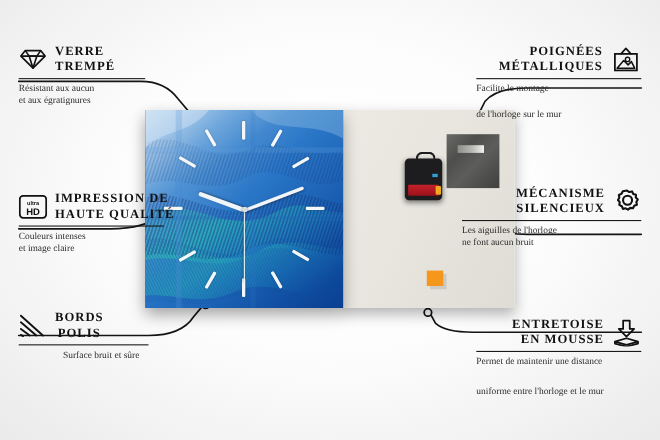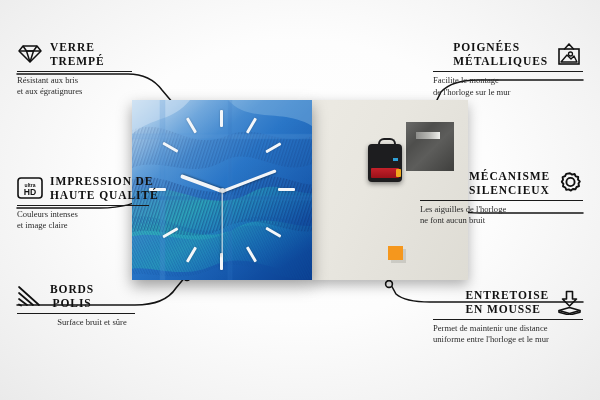--- a/index.html
+++ b/index.html
@@ -23,21 +23,21 @@
   .ttl{
     font-family:"Liberation Serif", serif;
     font-weight:bold;
     font-size:11.5px;
     letter-spacing:.9px;
     color:#111111;
     line-height:14px;
     text-transform:uppercase;
     white-space:nowrap;
   }
-  .feat.right .ttl{}
+  .feat.right .ttl{text-align:right;}
   .rule{
     height:0;border-top:1.1px solid #1a1a1a;margin-top:3px;
   }
   .sub{
     font-family:"Liberation Serif", serif;
     font-size:8.6px;
     color:#2b2b2b;
     line-height:10.5px;
     margin-top:3px;
     white-space:nowrap;
@@ -208,21 +208,21 @@
             <path d="M20,2 L16.5,7 L13,18"></path>
           <path d="M9.5,7 L16.5,7"></path>
         </g>
       </svg>
       <div>
         <div class="ttl">VERRE</div>
         <div class="ttl">TREMPÉ</div>
       </div>
     </div>
     <div class="rule" style="width:115px;"></div>
-    <div class="sub">Résistant aux bris</div>
+    <div class="sub">Résistant aux aucun</div>
     <div class="sub" style="margin-top:0;">et aux égratignures</div>
   </div>
 
   <div class="feat" style="left:17px;top:174px;width:175px;">
     <div class="row">
       <svg class="ico" width="26" height="22" viewBox="0 0 26 22">
         <rect x="1" y="1" width="24" height="20" rx="3" fill="none" stroke="#111" stroke-width="1.6"></rect>
         <text x="13" y="9.6" font-family="Liberation Sans, sans-serif" font-size="5" font-weight="bold" fill="#111" text-anchor="middle">ultra</text>
         <text x="13" y="18.2" font-family="Liberation Sans, sans-serif" font-size="8.6" font-weight="bold" fill="#111" text-anchor="middle">HD</text>
       </svg>
@@ -263,21 +263,21 @@
       </div>
       <svg class="ico" width="28" height="23" viewBox="0 0 28 23">
         <path d="M14,1 L9.5,6 M14,1 L18.5,6" fill="none" stroke="#111" stroke-width="1.5" stroke-linecap="round"></path>
         <rect x="4" y="6" width="20" height="15" fill="none" stroke="#111" stroke-width="1.6"></rect>
         <path d="M6,19 L12,12 L16,16 L19,13 L22,19 Z" fill="none" stroke="#111" stroke-width="1.4" stroke-linejoin="round"></path>
         <circle cx="15.5" cy="11" r="2" fill="none" stroke="#111" stroke-width="1.3"></circle>
       </svg>
     </div>
     <div class="rule" style="width:150px;margin-left:auto;"></div>
     <div class="sub">Facilite le montage</div>
-    <div class="sub" style="margin-top:1px;font-family:Liberation Serif, serif;">de l'horloge sur le mur</div>
+    <div class="sub" style="margin-top:12px;font-family:Liberation Serif, serif;">de l'horloge sur le mur</div>
   </div>
 
   <div class="feat right" style="left:420px;top:169px;width:163px;">
     <div class="row">
       <div>
         <div class="ttl">MÉCANISME</div>
         <div class="ttl">SILENCIEUX</div>
       </div>
       <svg class="ico" width="26" height="24" viewBox="0 0 26 24">
         <g fill="none" stroke="#111" stroke-width="1.9" stroke-linejoin="round">
@@ -300,16 +300,16 @@
       <svg class="ico" width="27" height="25" viewBox="0 0 27 25">
         <g fill="none" stroke="#111" stroke-width="1.6" stroke-linejoin="round">
           <path d="M10.5,1.5 L16.5,1.5 L16.5,9 L20.5,9 L13.5,16 L6.5,9 L10.5,9 Z"></path>
           <path d="M13.5,17.5 L24,20.5 L13.5,23.5 L3,20.5 Z"></path>
           <path d="M3,20.5 L3,22.3 L13.5,25 L24,22.3 L24,20.5"></path>
         </g>
       </svg>
     </div>
     <div class="rule" style="width:150px;margin-left:auto;"></div>
     <div class="sub">Permet de maintenir une distance</div>
-    <div class="sub" style="margin-top:0;">uniforme entre l'horloge et le mur</div>
+    <div class="sub" style="margin-top:16px;">uniforme entre l'horloge et le mur</div>
   </div>
 
 </div>
 
 </body></html>

